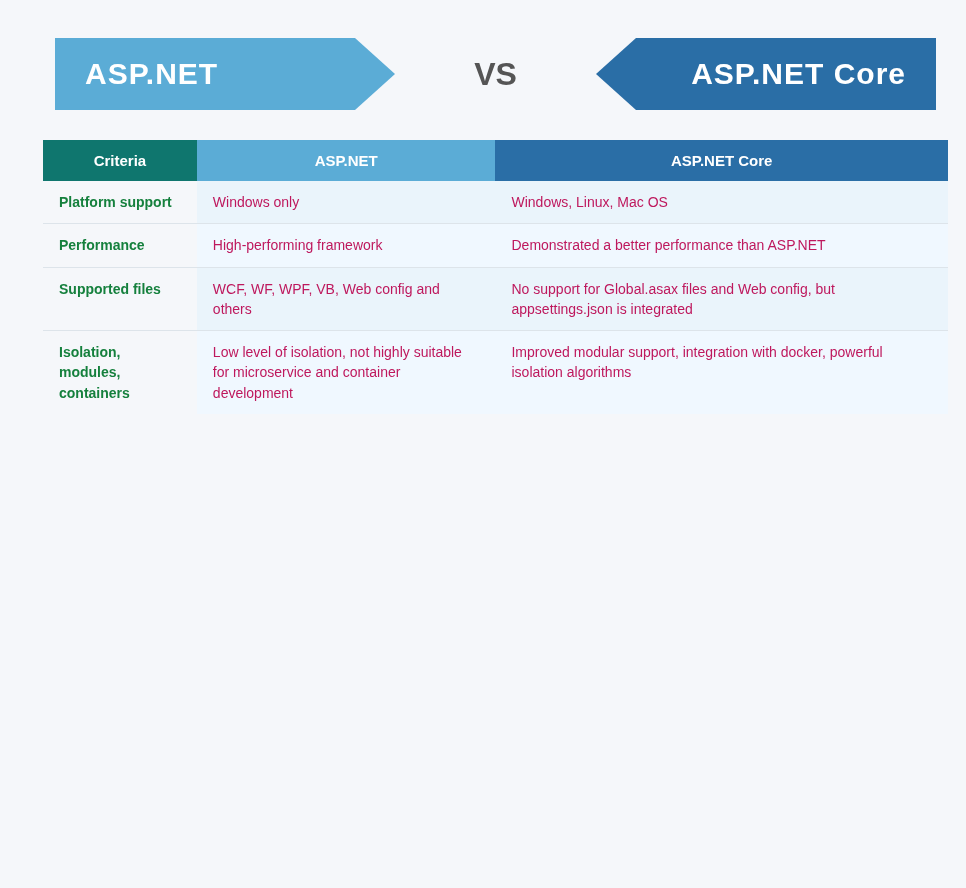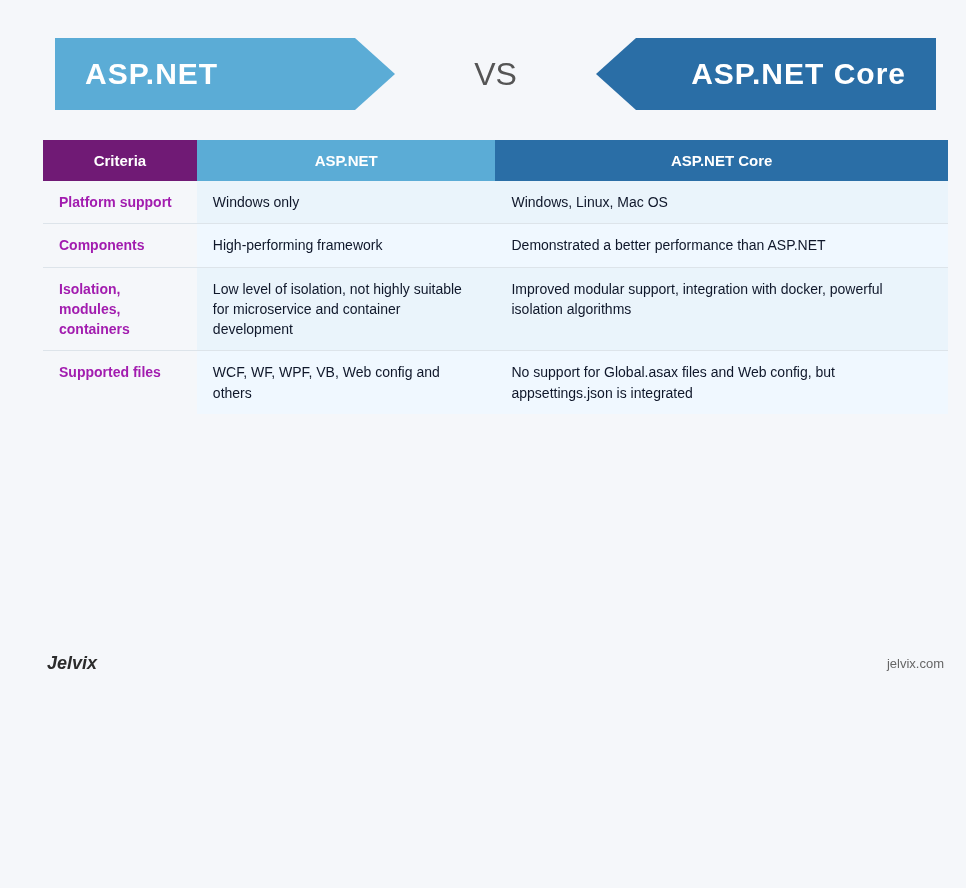--- a/index.html
+++ b/index.html
@@ -40,21 +40,21 @@
 
     .arrow-right-wrap {
       display: flex;
       align-items: center;
       justify-content: flex-end;
       flex: 1;
     }
 
     .vs-label {
       font-size: 32px;
-      font-weight: 400;
+      font-weight: 700;
       color: #555;
       margin: 8px 10px;
       z-index: 2;
       min-width: 60px;
       text-align: center;
     }
 
     
     .arrow-right-shape {
       position: relative;
@@ -114,43 +114,43 @@
     }
 
     thead tr th {
       padding: 12px 16px;
       font-weight: 700;
       font-size: 15px;
       color: white;
     }
 
     thead tr th:nth-child(1) {
-      background: #701a75;
+      background: #0f766e;
       width: 17%;
     }
     thead tr th:nth-child(2) {
       background: #5bacd6;
       width: 33%;
     }
     thead tr th:nth-child(3) {
       background: #2a6ea6;
       width: 50%;
     }
 
     tbody tr td {
       padding: 11px 16px;
       vertical-align: top;
       line-height: 1.45;
-      color: #0f172a;
+      color: #be185d;
       border-bottom: 1px solid #dde4ea;
     }
 
     tbody tr td:nth-child(1) {
       font-weight: 600;
-      color: #a21caf;
+      color: #15803d;
       background: #f5f7fa;
     }
 
     tbody tr:nth-child(odd) td:nth-child(2) {
       background: #eaf4fb;
     }
     tbody tr:nth-child(even) td:nth-child(2) {
       background: #f0f8ff;
     }
     tbody tr:nth-child(odd) td:nth-child(3) {
@@ -225,36 +225,32 @@
           <th>ASP.NET Core</th>
         </tr>
       </thead>
       <tbody id="table-body">
       <tr>
             <td>Platform support</td>
             <td>Windows only</td>
             <td>Windows, Linux, Mac OS</td>
           </tr>
           <tr>
-            <td>Components</td>
+            <td>Performance</td>
             <td>High-performing framework</td>
             <td>Demonstrated a better performance than ASP.NET</td>
+          </tr>
+          <tr>
+            <td>Supported files</td>
+            <td>WCF, WF, WPF, VB, Web config and others</td>
+            <td>No support for Global.asax files and Web config, but appsettings.json is integrated</td>
           </tr>
           <tr>
             <td>Isolation, modules, containers</td>
             <td>Low level of isolation, not highly suitable for microservice and container development</td>
             <td>Improved modular support, integration with docker, powerful isolation algorithms</td>
           </tr>
-          <tr>
-            <td>Supported files</td>
-            <td>WCF, WF, WPF, VB, Web config and others</td>
-            <td>No support for Global.asax files and Web config, but appsettings.json is integrated</td>
-          </tr>
         </tbody>
     </table>
   </div>
 
-  <div class="footer">
-    <span class="footer-brand">Jelvix</span>
-    <span class="footer-url">jelvix.com</span>
-  </div>
 
 </div>
 
 </body></html>

